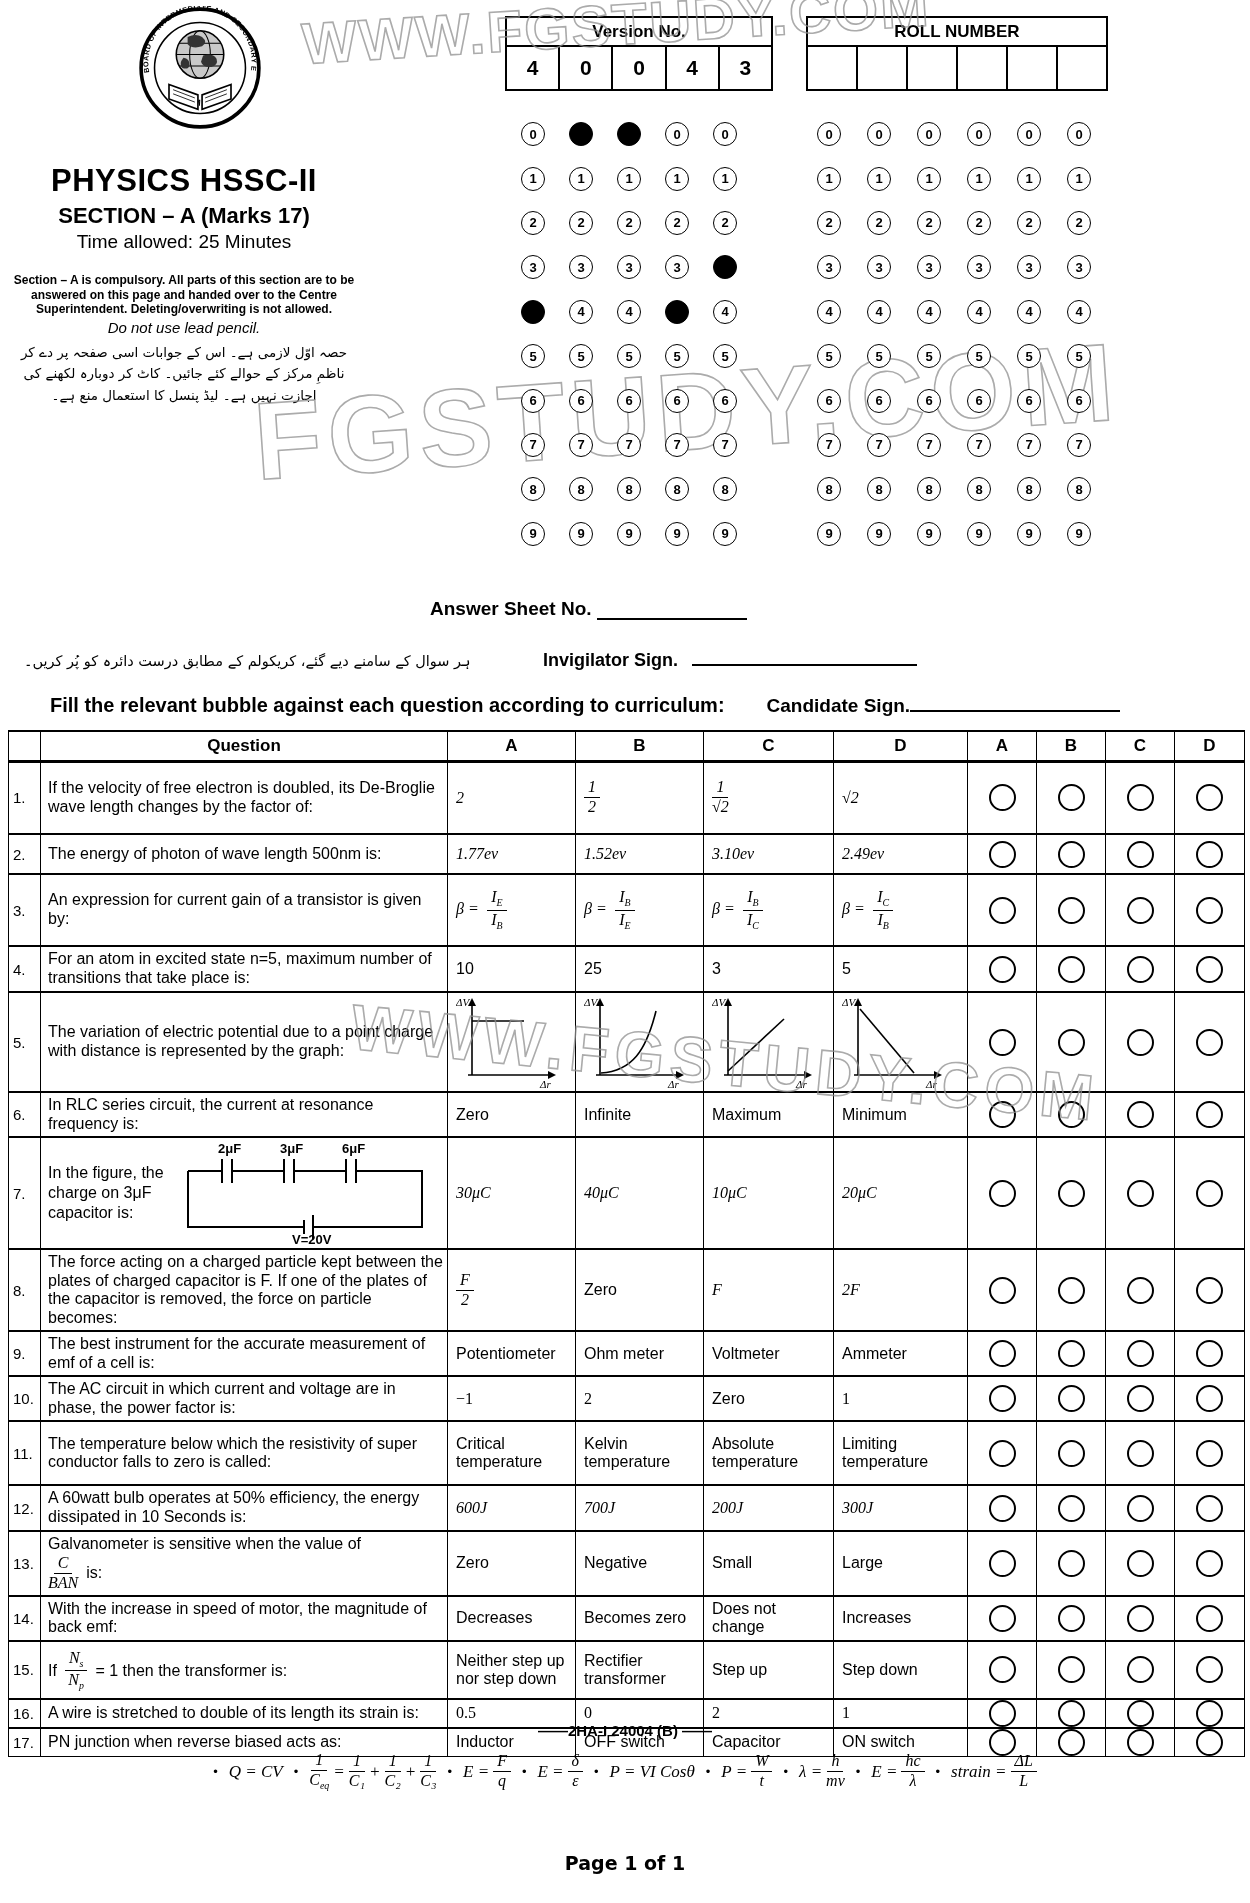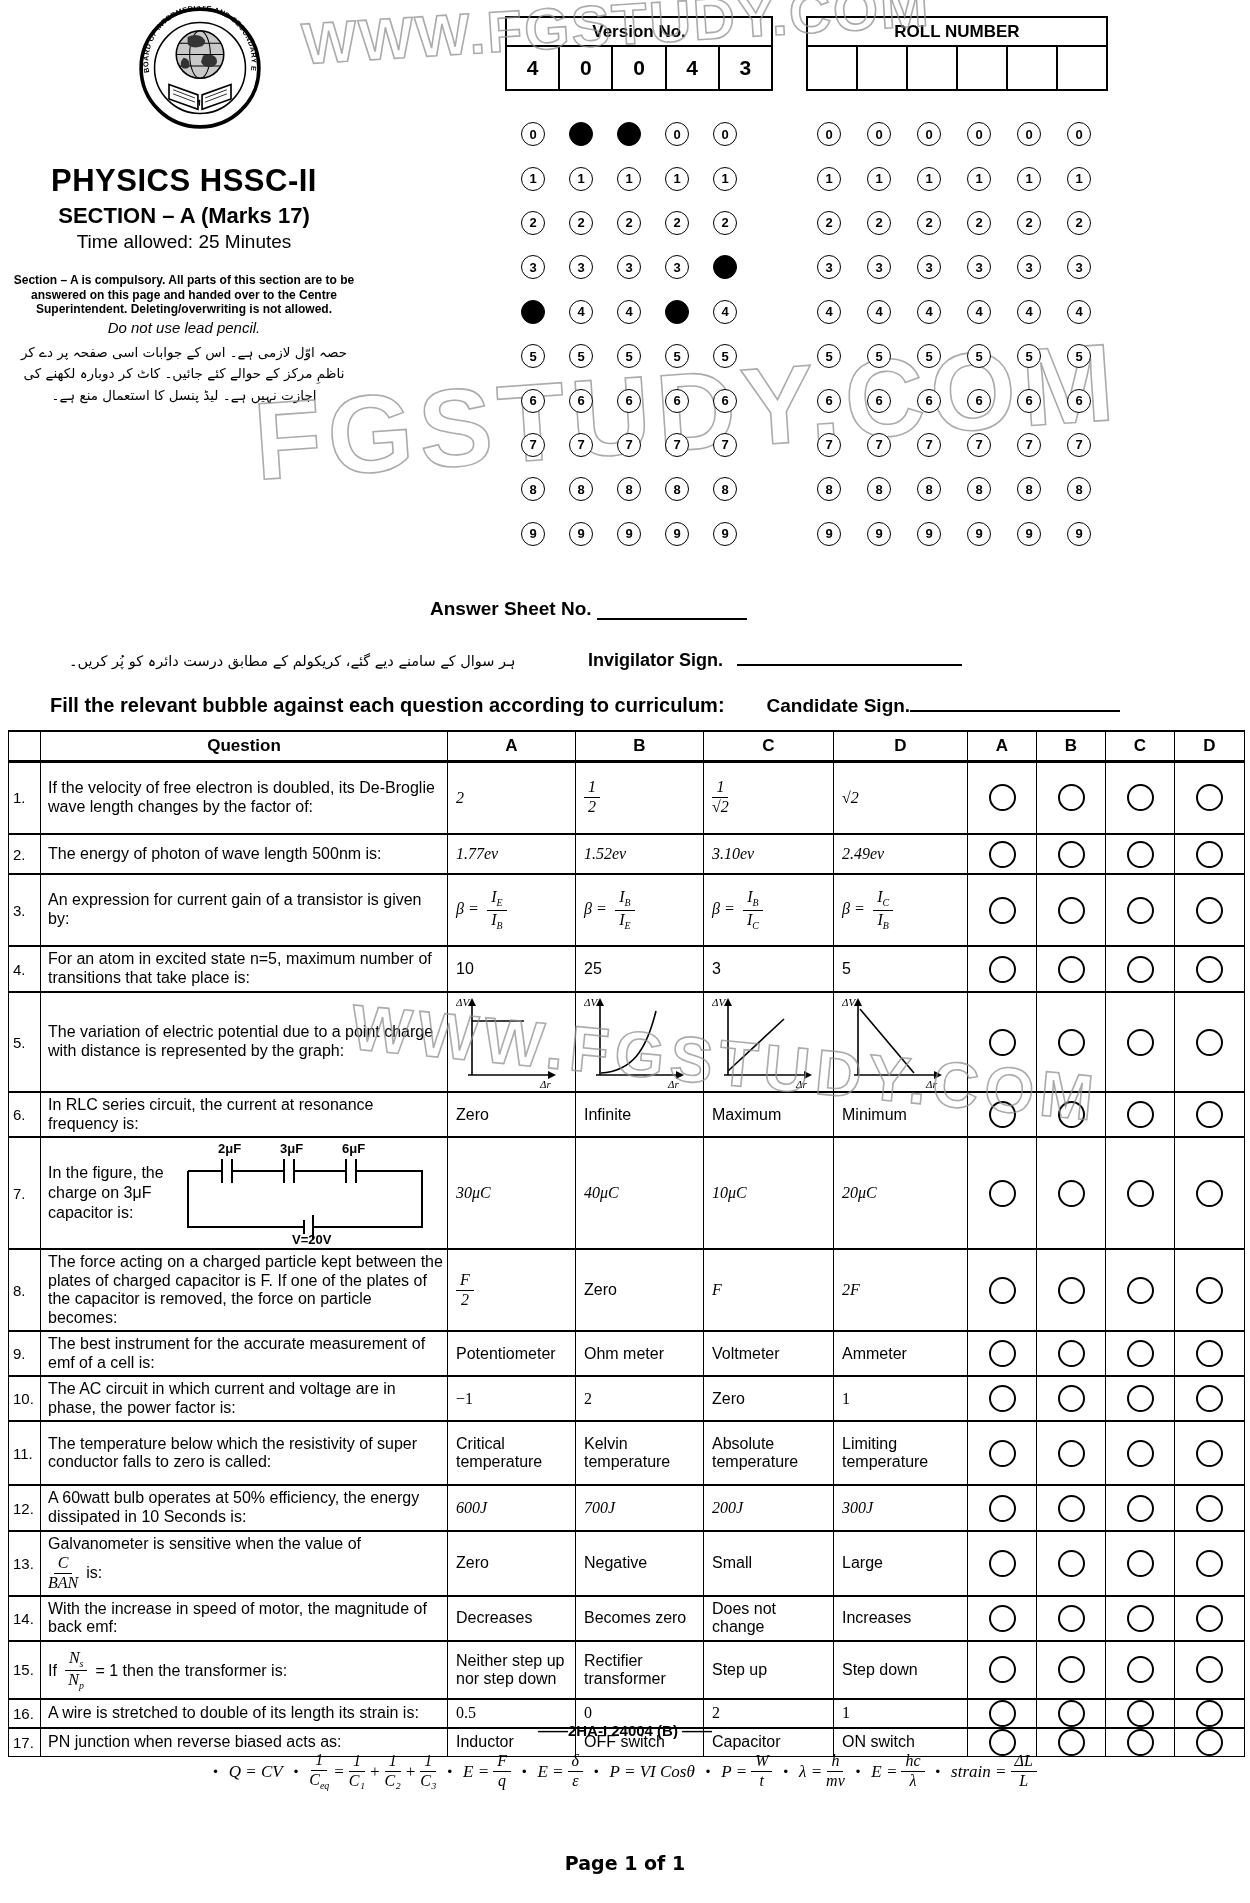--- a/index.html
+++ b/index.html
@@ -39,21 +39,21 @@
   #version-grid { left:509px; top:112px; grid-template-columns:repeat(5,48px); grid-auto-rows:44.4px; }
   #roll-grid    { left:804px; top:112px; grid-template-columns:repeat(6,50px); grid-auto-rows:44.4px; }
   .bubble { width:24px; height:24px; border:1.6px solid #000; border-radius:50%; font-size:13px; font-weight:bold;
             display:flex; align-items:center; justify-content:center; justify-self:center; align-self:center; background:#fff; }
   .bubble.filled { background:#000; }
 
   
   .ans-sheet { position:absolute; left:430px; top:598px; font-size:19px; font-weight:bold; z-index:6; }
   .uline { display:inline-block; border-bottom:2.5px solid #000; height:18px; vertical-align:bottom; }
   .invig-row { position:absolute; left:24px; top:648px; width:1200px; display:flex; align-items:baseline; gap:14px; z-index:6; }
-  .invig-row .urdu { width:505px; font-size:14.5px; text-align:left;margin-left:45px; }
+  .invig-row .urdu { width:505px; font-size:14.5px; text-align:left; }
   .invig-label { font-size:18px; font-weight:bold; white-space:nowrap; }
   .fill-row { position:absolute; left:50px; top:694px; width:1180px; display:flex; align-items:baseline; z-index:6; }
   .fill-text { font-size:20px; font-weight:bold; }
   .cand-label { font-size:19px; font-weight:bold; margin-left:42px; white-space:nowrap; }
 
   
   table.qt { position:absolute; left:8px; top:730px; width:1236px; border-collapse:collapse; table-layout:fixed; z-index:4; background:transparent; }
   .qt th, .qt td { border:1.5px solid #000; vertical-align:middle; }
   .qt tr { border-top:2.5px solid #000; }
   .qt thead th { border-bottom:3px solid #000; font-size:17px; font-weight:bold; height:30px; }

